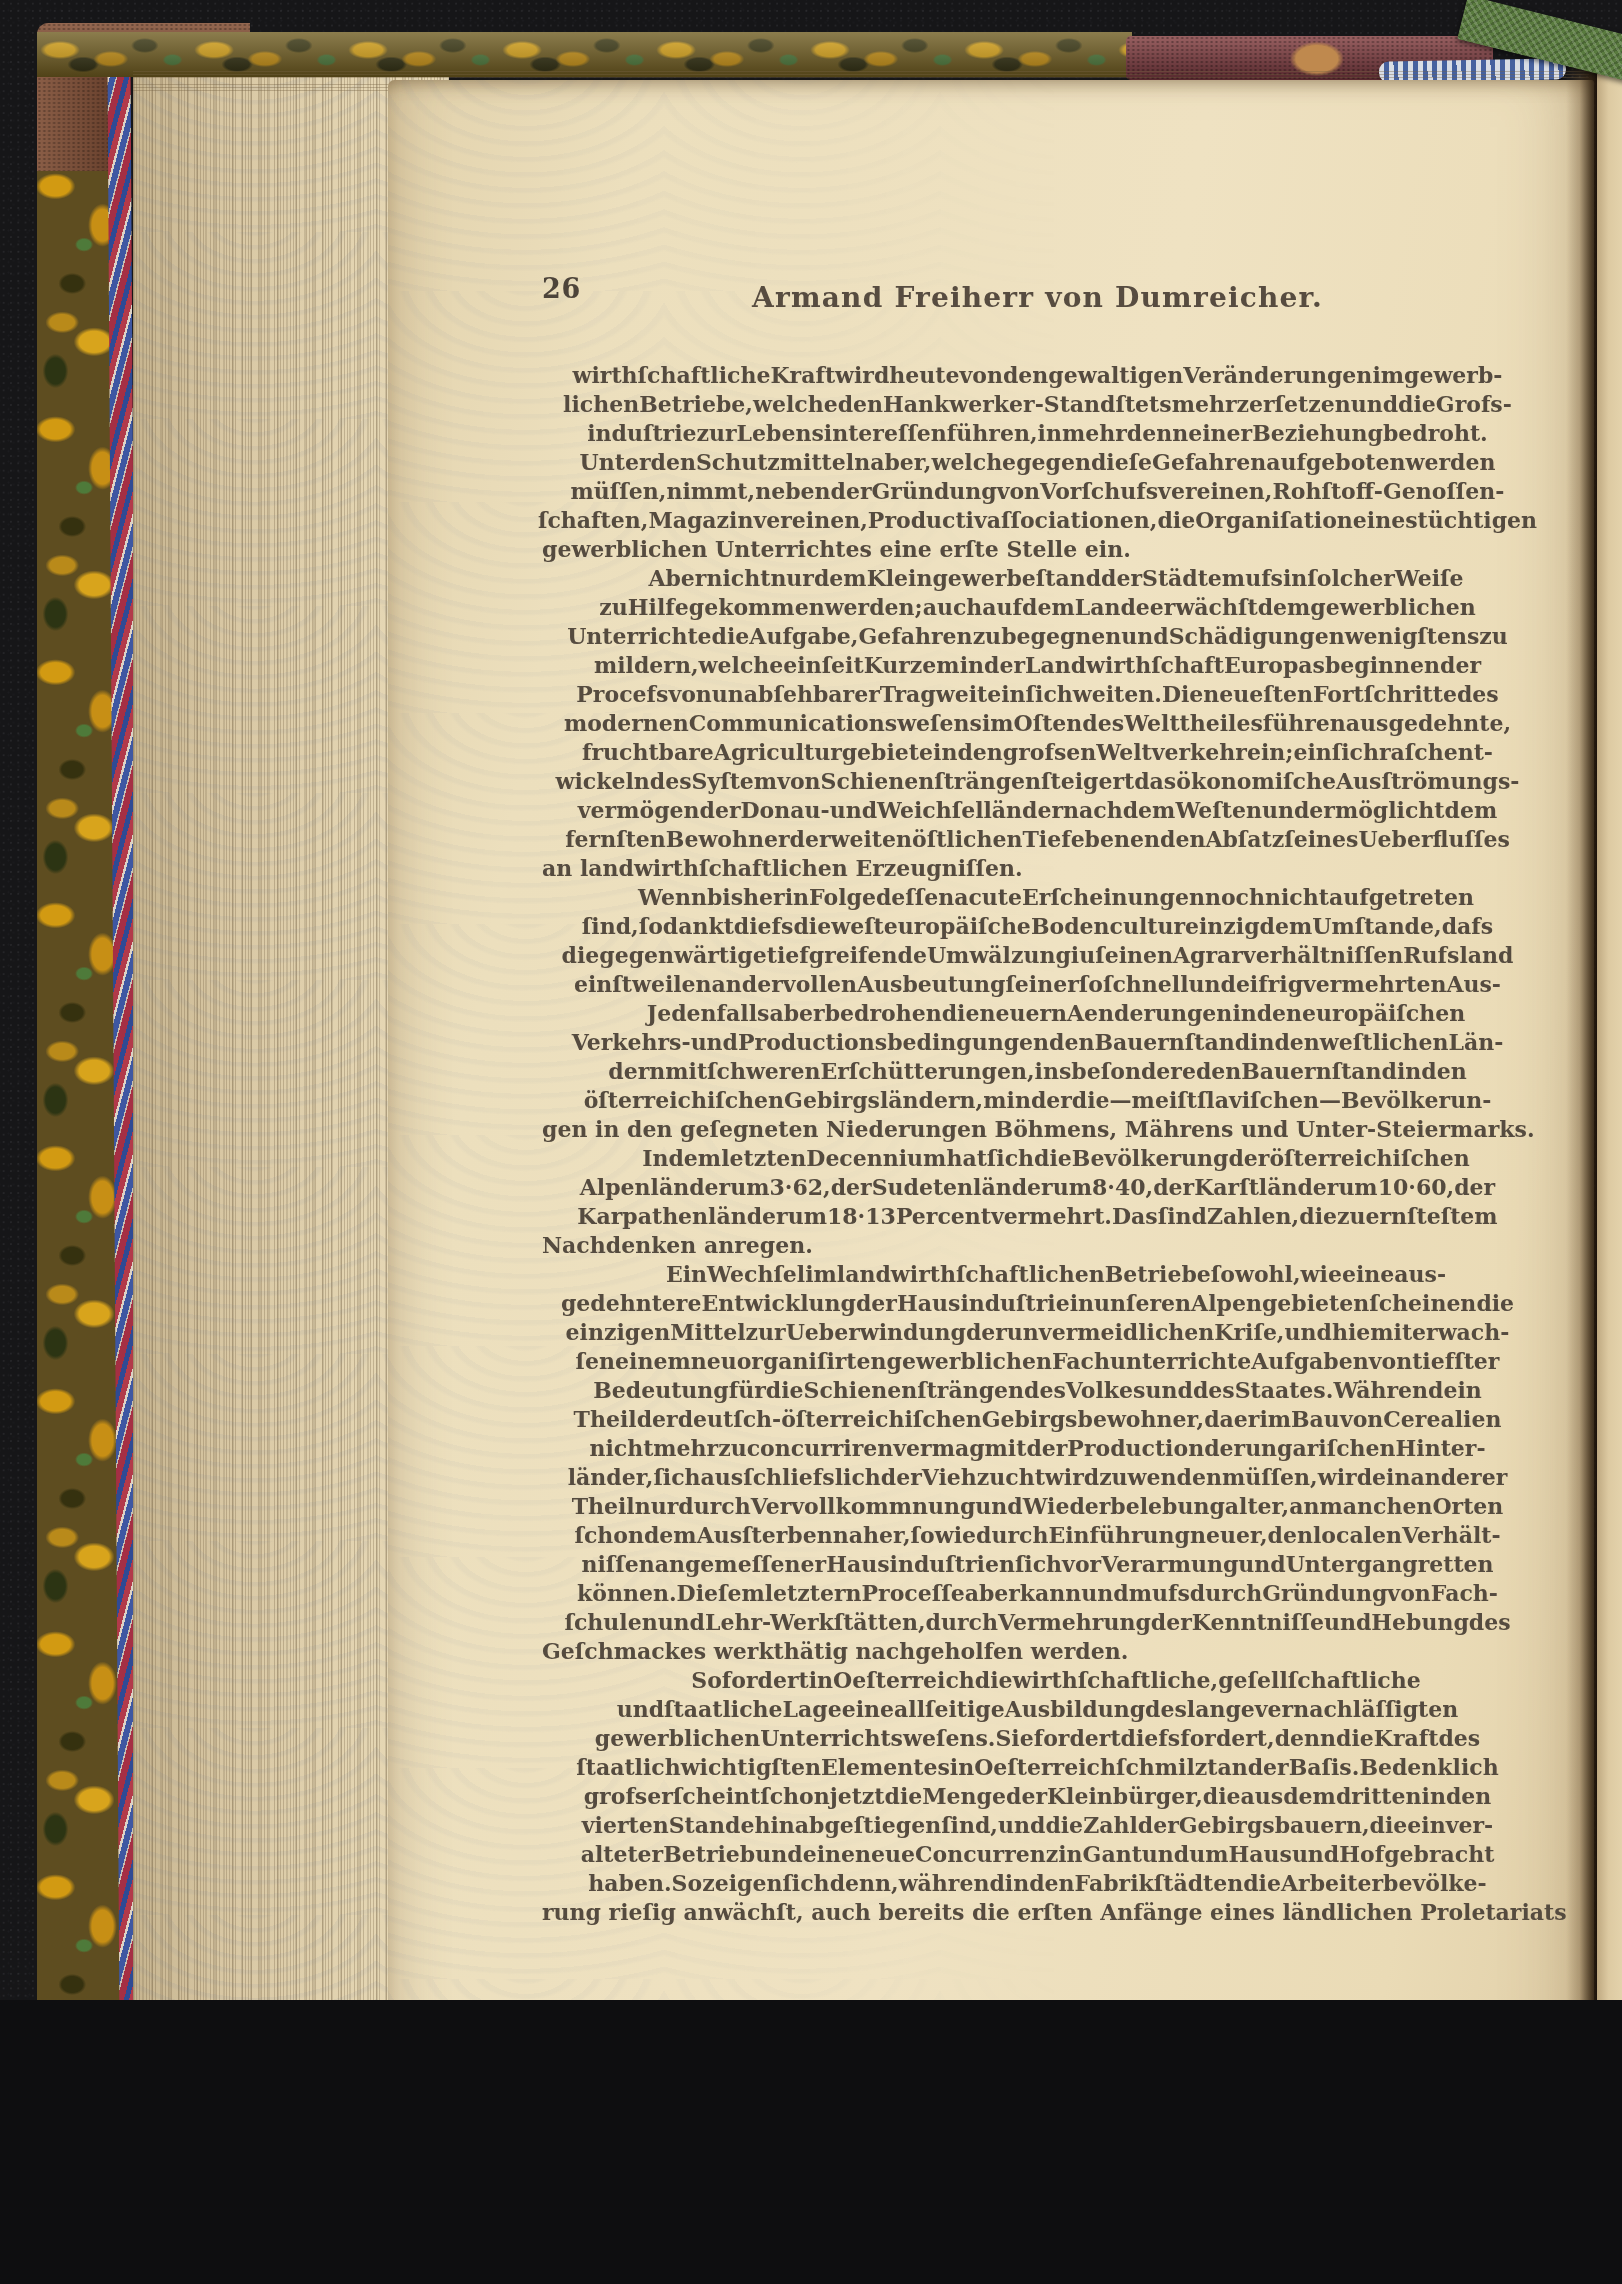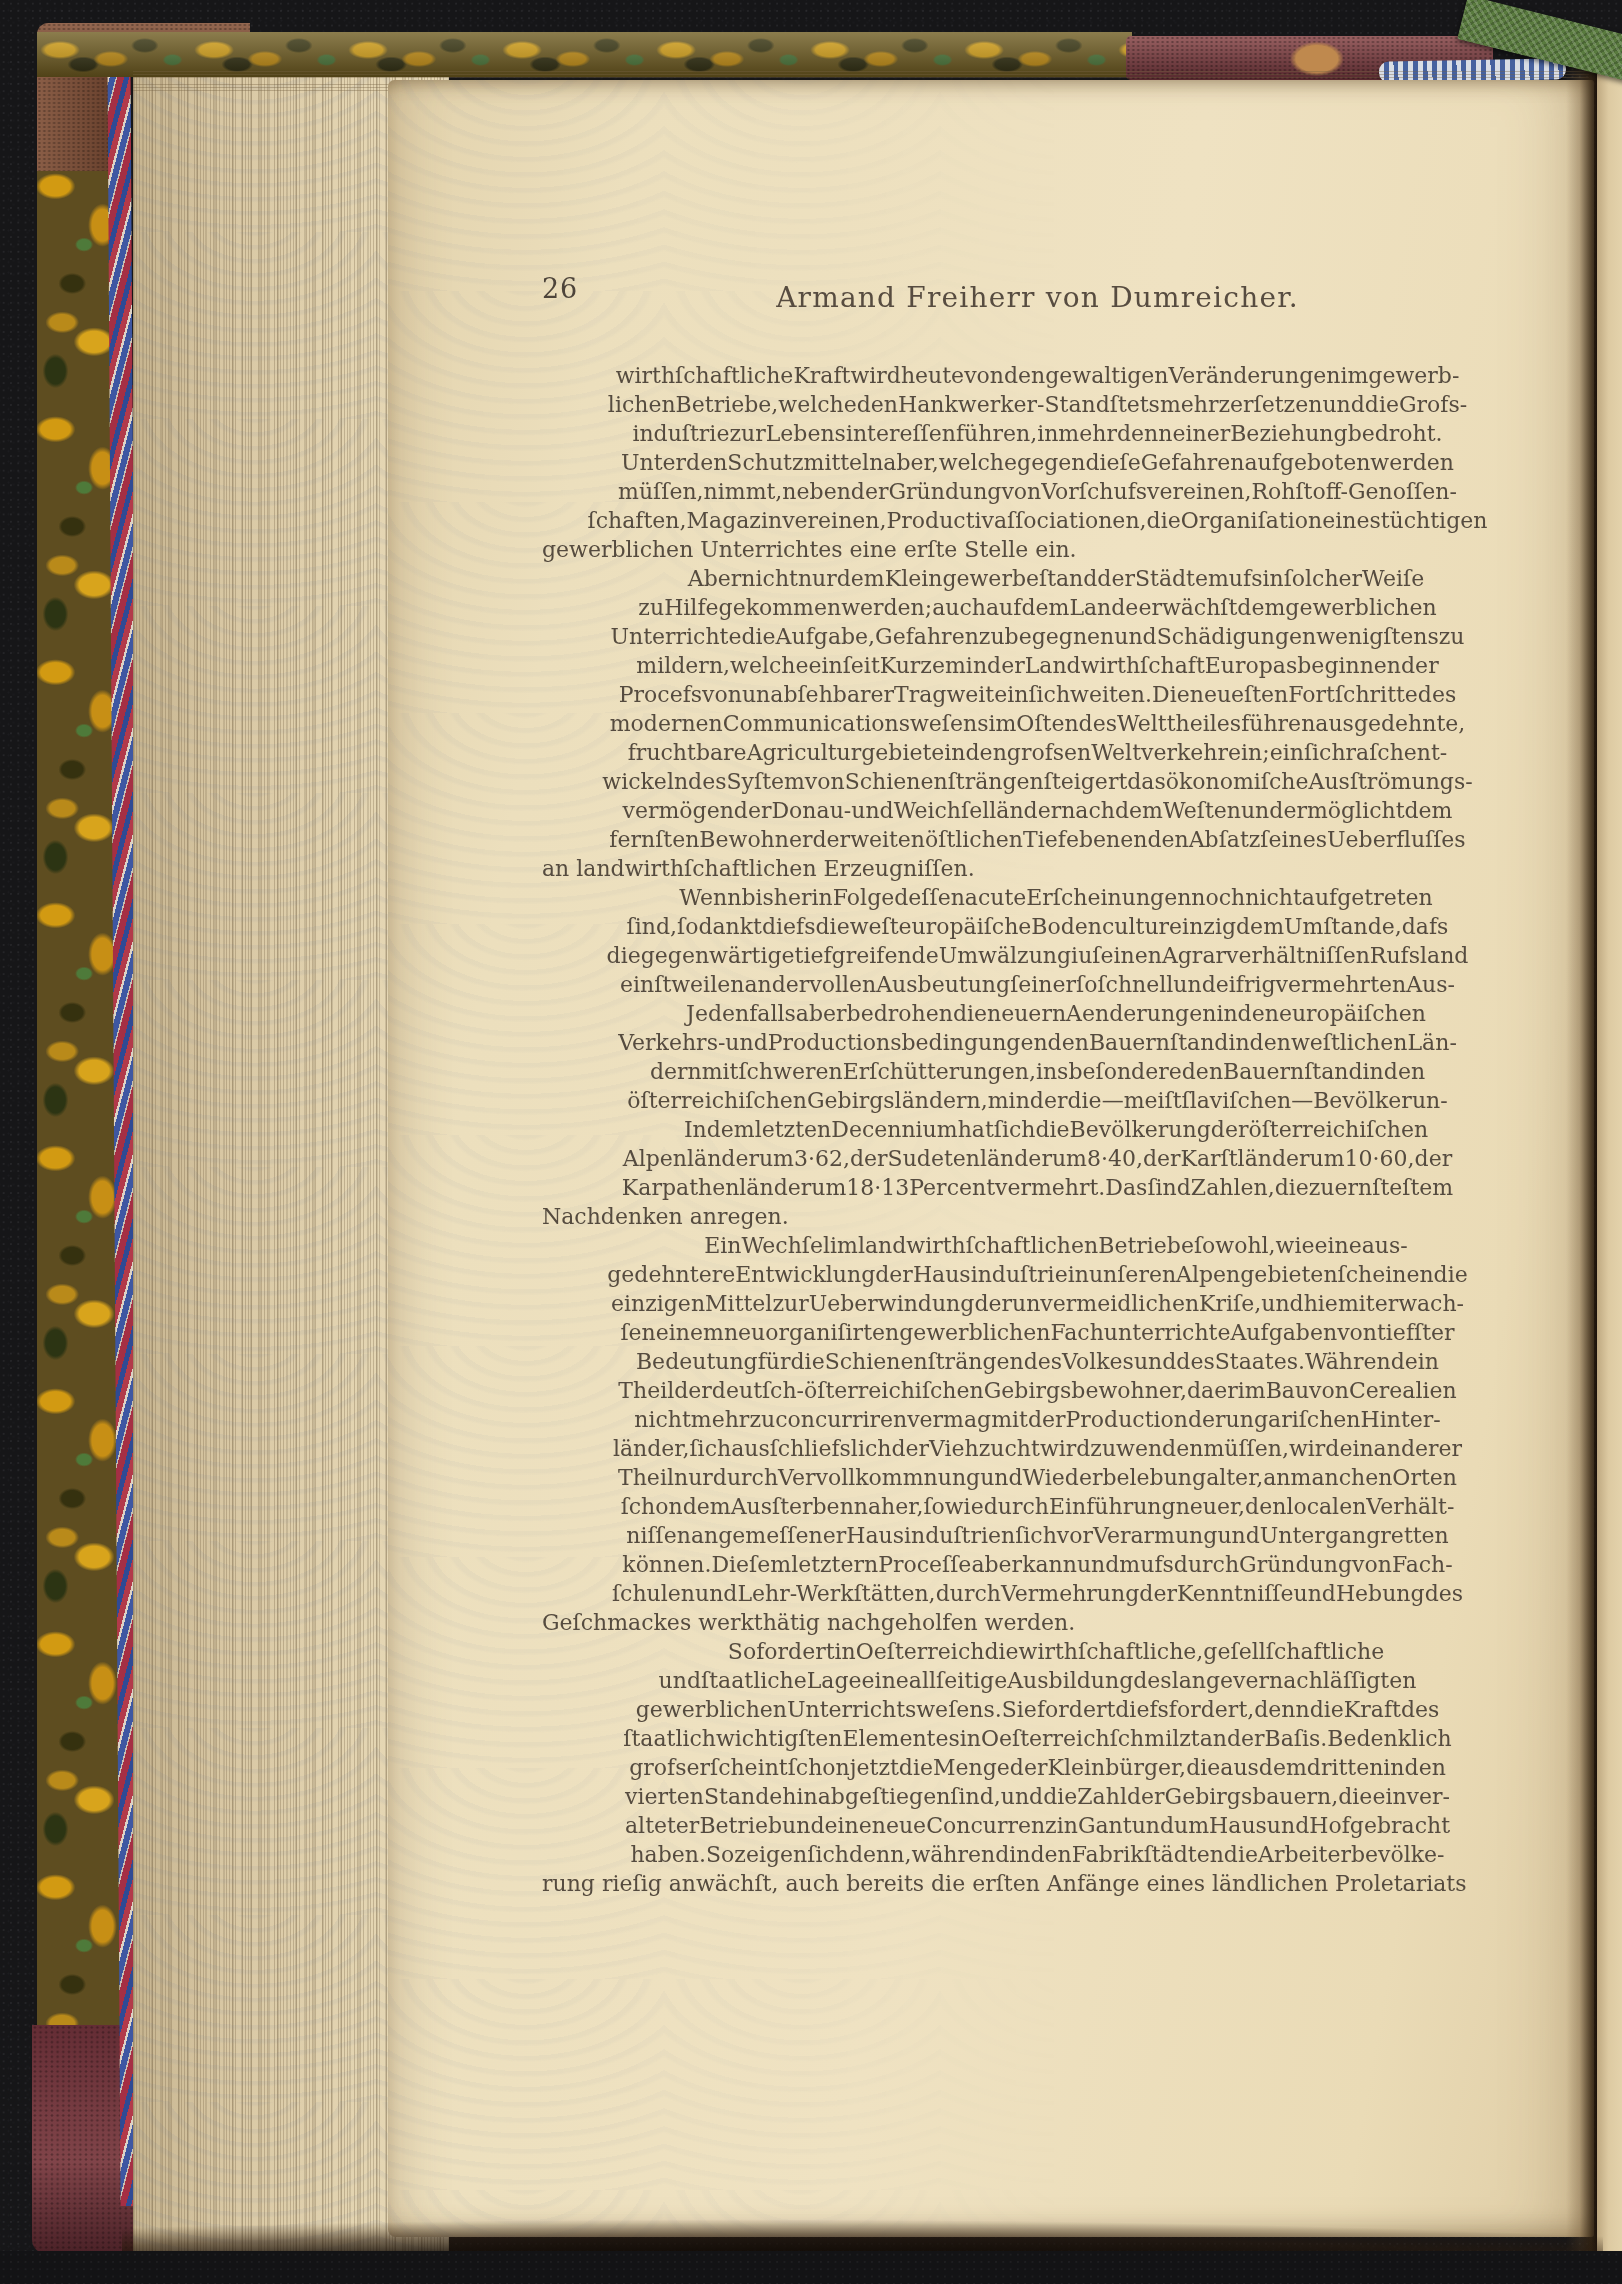--- a/index.html
+++ b/index.html
@@ -1,17 +1,17 @@
 <!DOCTYPE html>
 <html style="font-size:13px"><head>
 <meta charset="utf-8">
 <style>
   html,body{margin:0;padding:0;background:#0e0e10;}
-  #canvas{position:relative;width:1623px;height:2284px;overflow:hidden;
-          font-family:"DejaVu Serif", serif;}
+  #canvas{position:relative;width:1623px;height:2000px;overflow:hidden;
+          font-family:"DejaVu Serif", serif;font-weight:bold;}
 
   
   .scan-bg{position:absolute;inset:0;background-color:#161618;
     background-image:
       radial-gradient(rgba(210,210,225,.08) 0.8px, transparent 1.1px),
       radial-gradient(rgba(130,130,150,.06) 0.8px, transparent 1.1px),
       radial-gradient(rgba(90,90,105,.05) 0.8px, transparent 1.2px);
     background-size:7.3px 7.3px,10.5px 10.5px,14px 14px;
     background-position:0 0,3.2px 4.9px,6.5px 1.6px;z-index:0;}
 
@@ -192,20 +192,21 @@
           <div class="tline indent"><span>Wenn</span><span>bisher</span><span>in</span><span>Folge</span><span>deſſen</span><span>acute</span><span>Erſcheinungen</span><span>noch</span><span>nicht</span><span>aufgetreten</span></div>
           <div class="tline"><span>ſind,</span><span>ſo</span><span>dankt</span><span>diefs</span><span>die</span><span>weſteuropäiſche</span><span>Bodencultur</span><span>einzig</span><span>dem</span><span>Umſtande,</span><span>dafs</span></div>
           <div class="tline"><span>die</span><span>gegenwärtige</span><span>tiefgreifende</span><span>Umwälzung</span><span>iu</span><span>ſeinen</span><span>Agrarverhältniſſen</span><span>Rufsland</span></div>
           <div class="tline"><span>einſtweilen</span><span>an</span><span>der</span><span>vollen</span><span>Ausbeutung</span><span>ſeiner</span><span>ſo</span><span>ſchnell</span><span>und</span><span>eifrig</span><span>vermehrten</span><span>Aus-</span></div>
         </div>
         <div>
           <div class="tline indent"><span>Jedenfalls</span><span>aber</span><span>bedrohen</span><span>die</span><span>neuern</span><span>Aenderungen</span><span>in</span><span>den</span><span>europäiſchen</span></div>
           <div class="tline"><span>Verkehrs-</span><span>und</span><span>Productionsbedingungen</span><span>den</span><span>Bauernſtand</span><span>in</span><span>den</span><span>weſtlichen</span><span>Län-</span></div>
           <div class="tline"><span>dern</span><span>mit</span><span>ſchweren</span><span>Erſchütterungen,</span><span>i</span><span>n</span><span>s</span><span>b</span><span>e</span><span>ſ</span><span>o</span><span>n</span><span>d</span><span>e</span><span>r</span><span>e</span><span>den</span><span>Bauernſtand</span><span>in</span><span>den</span></div>
           <div class="tline"><span>öſterreichiſchen</span><span>Gebirgsländern,</span><span>m</span><span>i</span><span>n</span><span>d</span><span>e</span><span>r</span><span>die</span><span>—</span><span>meiſt</span><span>ſlaviſchen</span><span>—</span><span>Bevölkerun-</span></div>
+          <div class="tline last">gen in den geſegneten Niederungen Böhmens, Mährens und Unter-Steiermarks.</div>
         </div>
         <div>
           <div class="tline indent"><span>In</span><span>dem</span><span>letzten</span><span>Decennium</span><span>hat</span><span>ſich</span><span>die</span><span>Bevölkerung</span><span>der</span><span>öſterreichiſchen</span></div>
           <div class="tline"><span>Alpenländer</span><span>um</span><span>3·62,</span><span>der</span><span>Sudetenländer</span><span>um</span><span>8·40,</span><span>der</span><span>Karſtländer</span><span>um</span><span>10·60,</span><span>der</span></div>
           <div class="tline"><span>Karpathenländer</span><span>um</span><span>18·13</span><span>Percent</span><span>vermehrt.</span><span>Das</span><span>ſind</span><span>Zahlen,</span><span>die</span><span>zu</span><span>ernſteſtem</span></div>
           <div class="tline last">Nachdenken anregen.</div>
         </div>
         <div>
           <div class="tline indent"><span>Ein</span><span>Wechſel</span><span>im</span><span>landwirthſchaftlichen</span><span>Betriebe</span><span>ſowohl,</span><span>wie</span><span>eine</span><span>aus-</span></div>
           <div class="tline"><span>gedehntere</span><span>Entwicklung</span><span>der</span><span>Hausinduſtrie</span><span>in</span><span>unſeren</span><span>Alpengebieten</span><span>ſcheinen</span><span>die</span></div>

